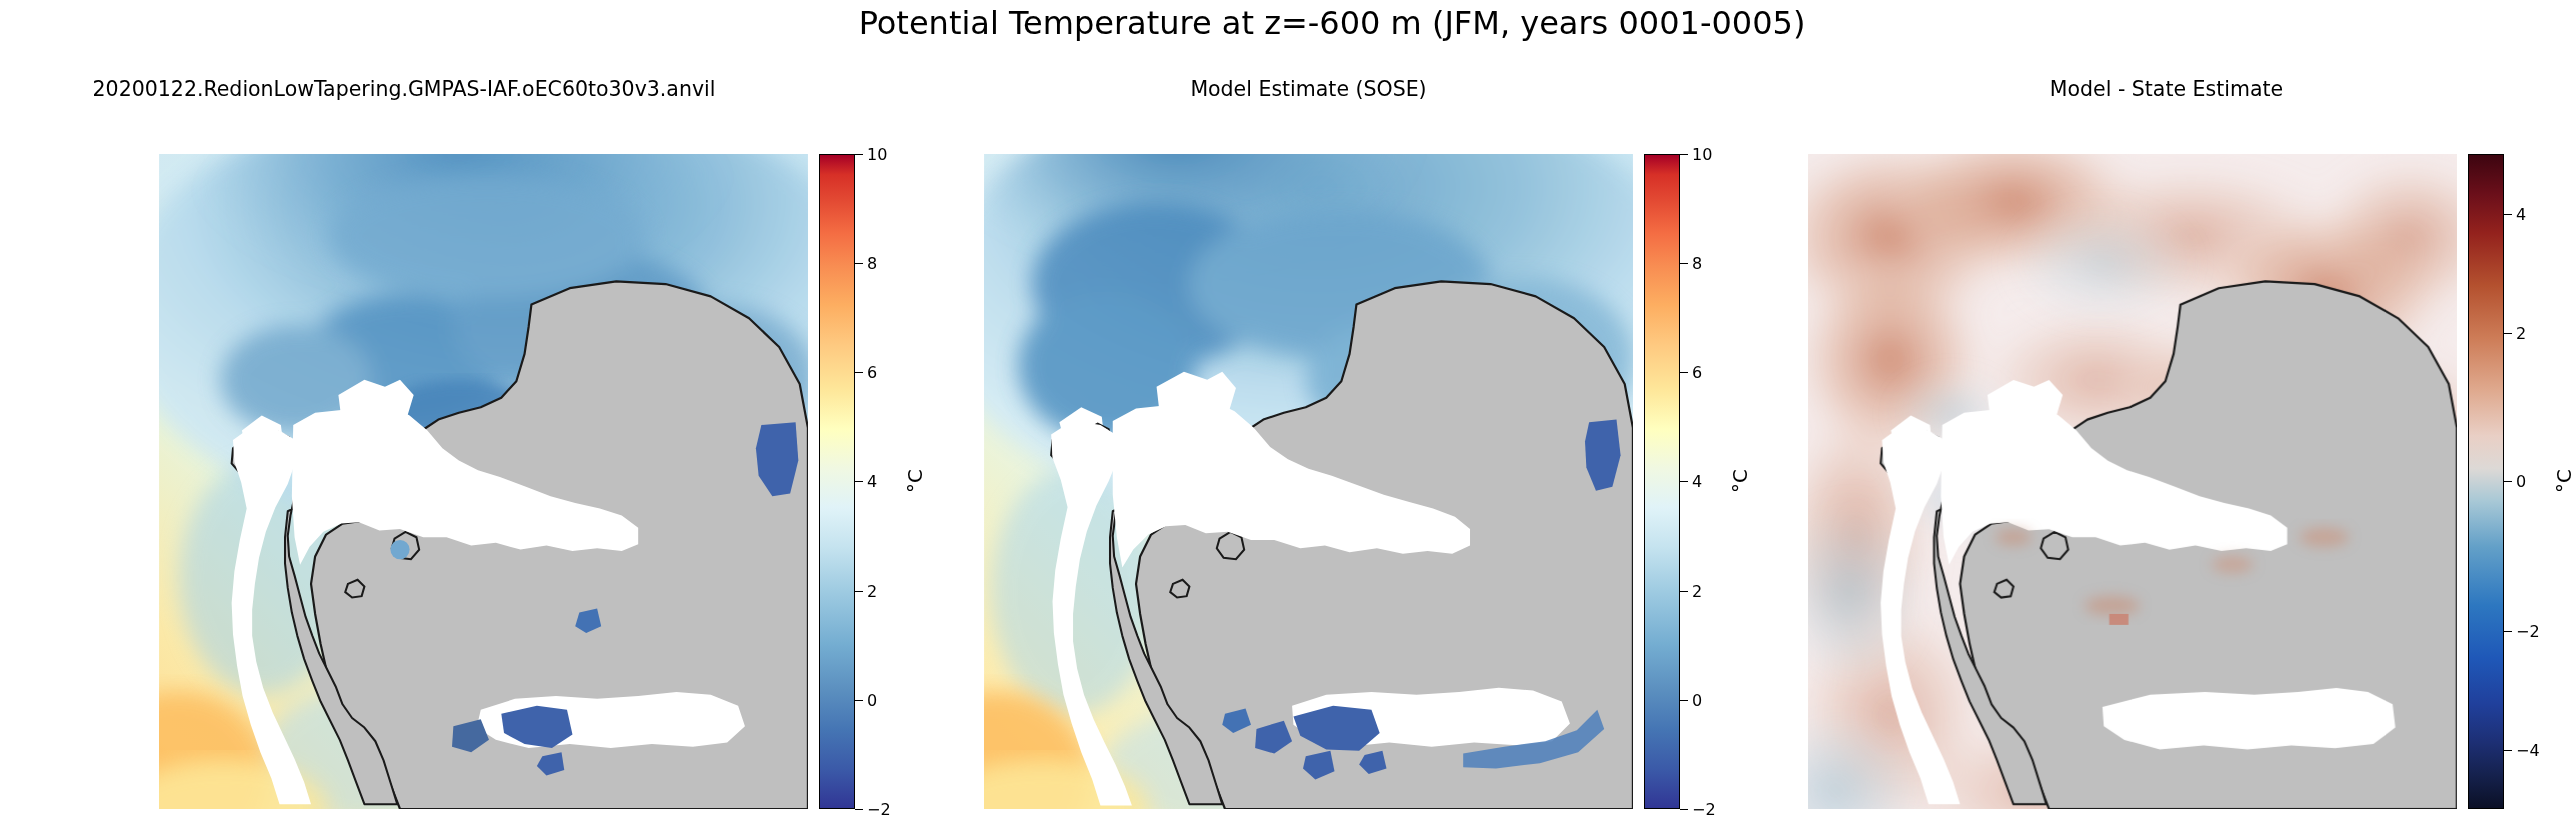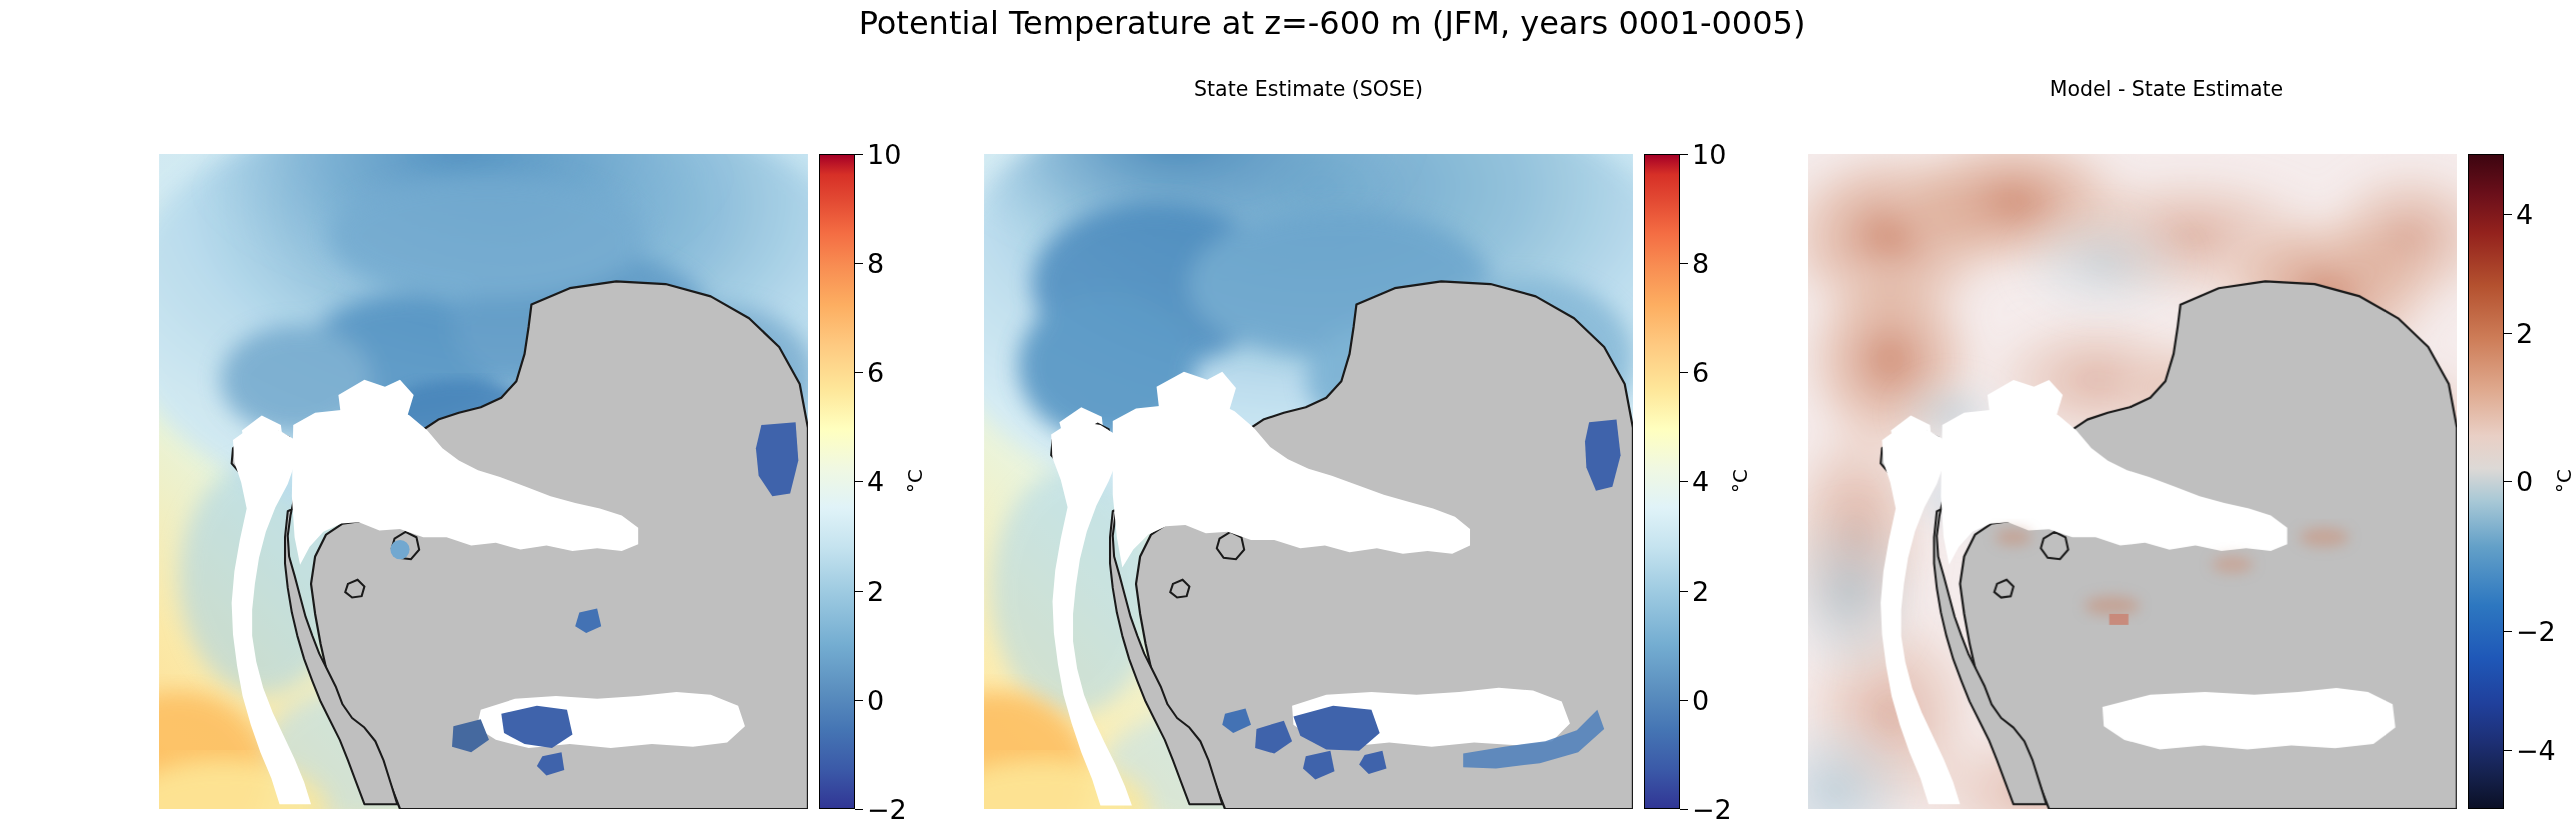--- a/index.html
+++ b/index.html
@@ -81,21 +81,21 @@
   .cbar-tick {
     position: absolute;
     left: 36px;
     width: 7.5px;
     height: 0;
     border-top: 1.4px solid #000000;
   }
   .cbar-lbl {
     position: absolute;
     left: 48px;
-    font-size: 27px;
+    font-size: 16px;
     color: #000000;
     transform: translateY(-50%);
     white-space: nowrap;
   }
   .cbar-unit {
     position: absolute;
     left: 96px;
     top: 327px;
     font-size: 20px;
     color: #000000;
@@ -104,21 +104,22 @@
     white-space: nowrap;
   }
 </style>
 </head>
 <body>
 
 <div id="figure">
 
   <div class="suptitle">Potential Temperature at z=-600 m (JFM, years 0001-0005)</div>
 
-  <div class="panel-title" style="left:984px; width:649px;">State Estimate (SOSE)</div>
+  <div class="panel-title" style="left:0px; width:808px;">20200122.RedionLowTapering.GMPAS-IAF.oEC60to30v3.anvil</div>
+  <div class="panel-title" style="left:984px; width:649px;">Model Estimate (SOSE)</div>
   <div class="panel-title" style="left:1842px; width:649px;">Model - State Estimate</div>
 
   <div class="axes" style="left:159px;">
     <div class="map-layer">
       <svg width="649" height="655" viewBox="0 0 948 957" xmlns="http://www.w3.org/2000/svg">
         <defs>
 
           <radialGradient id="oc1a" cx="52%" cy="26%" r="62%">
             <stop offset="0%" stop-color="#5e9dc8"></stop>
             <stop offset="38%" stop-color="#86b9d8"></stop>

